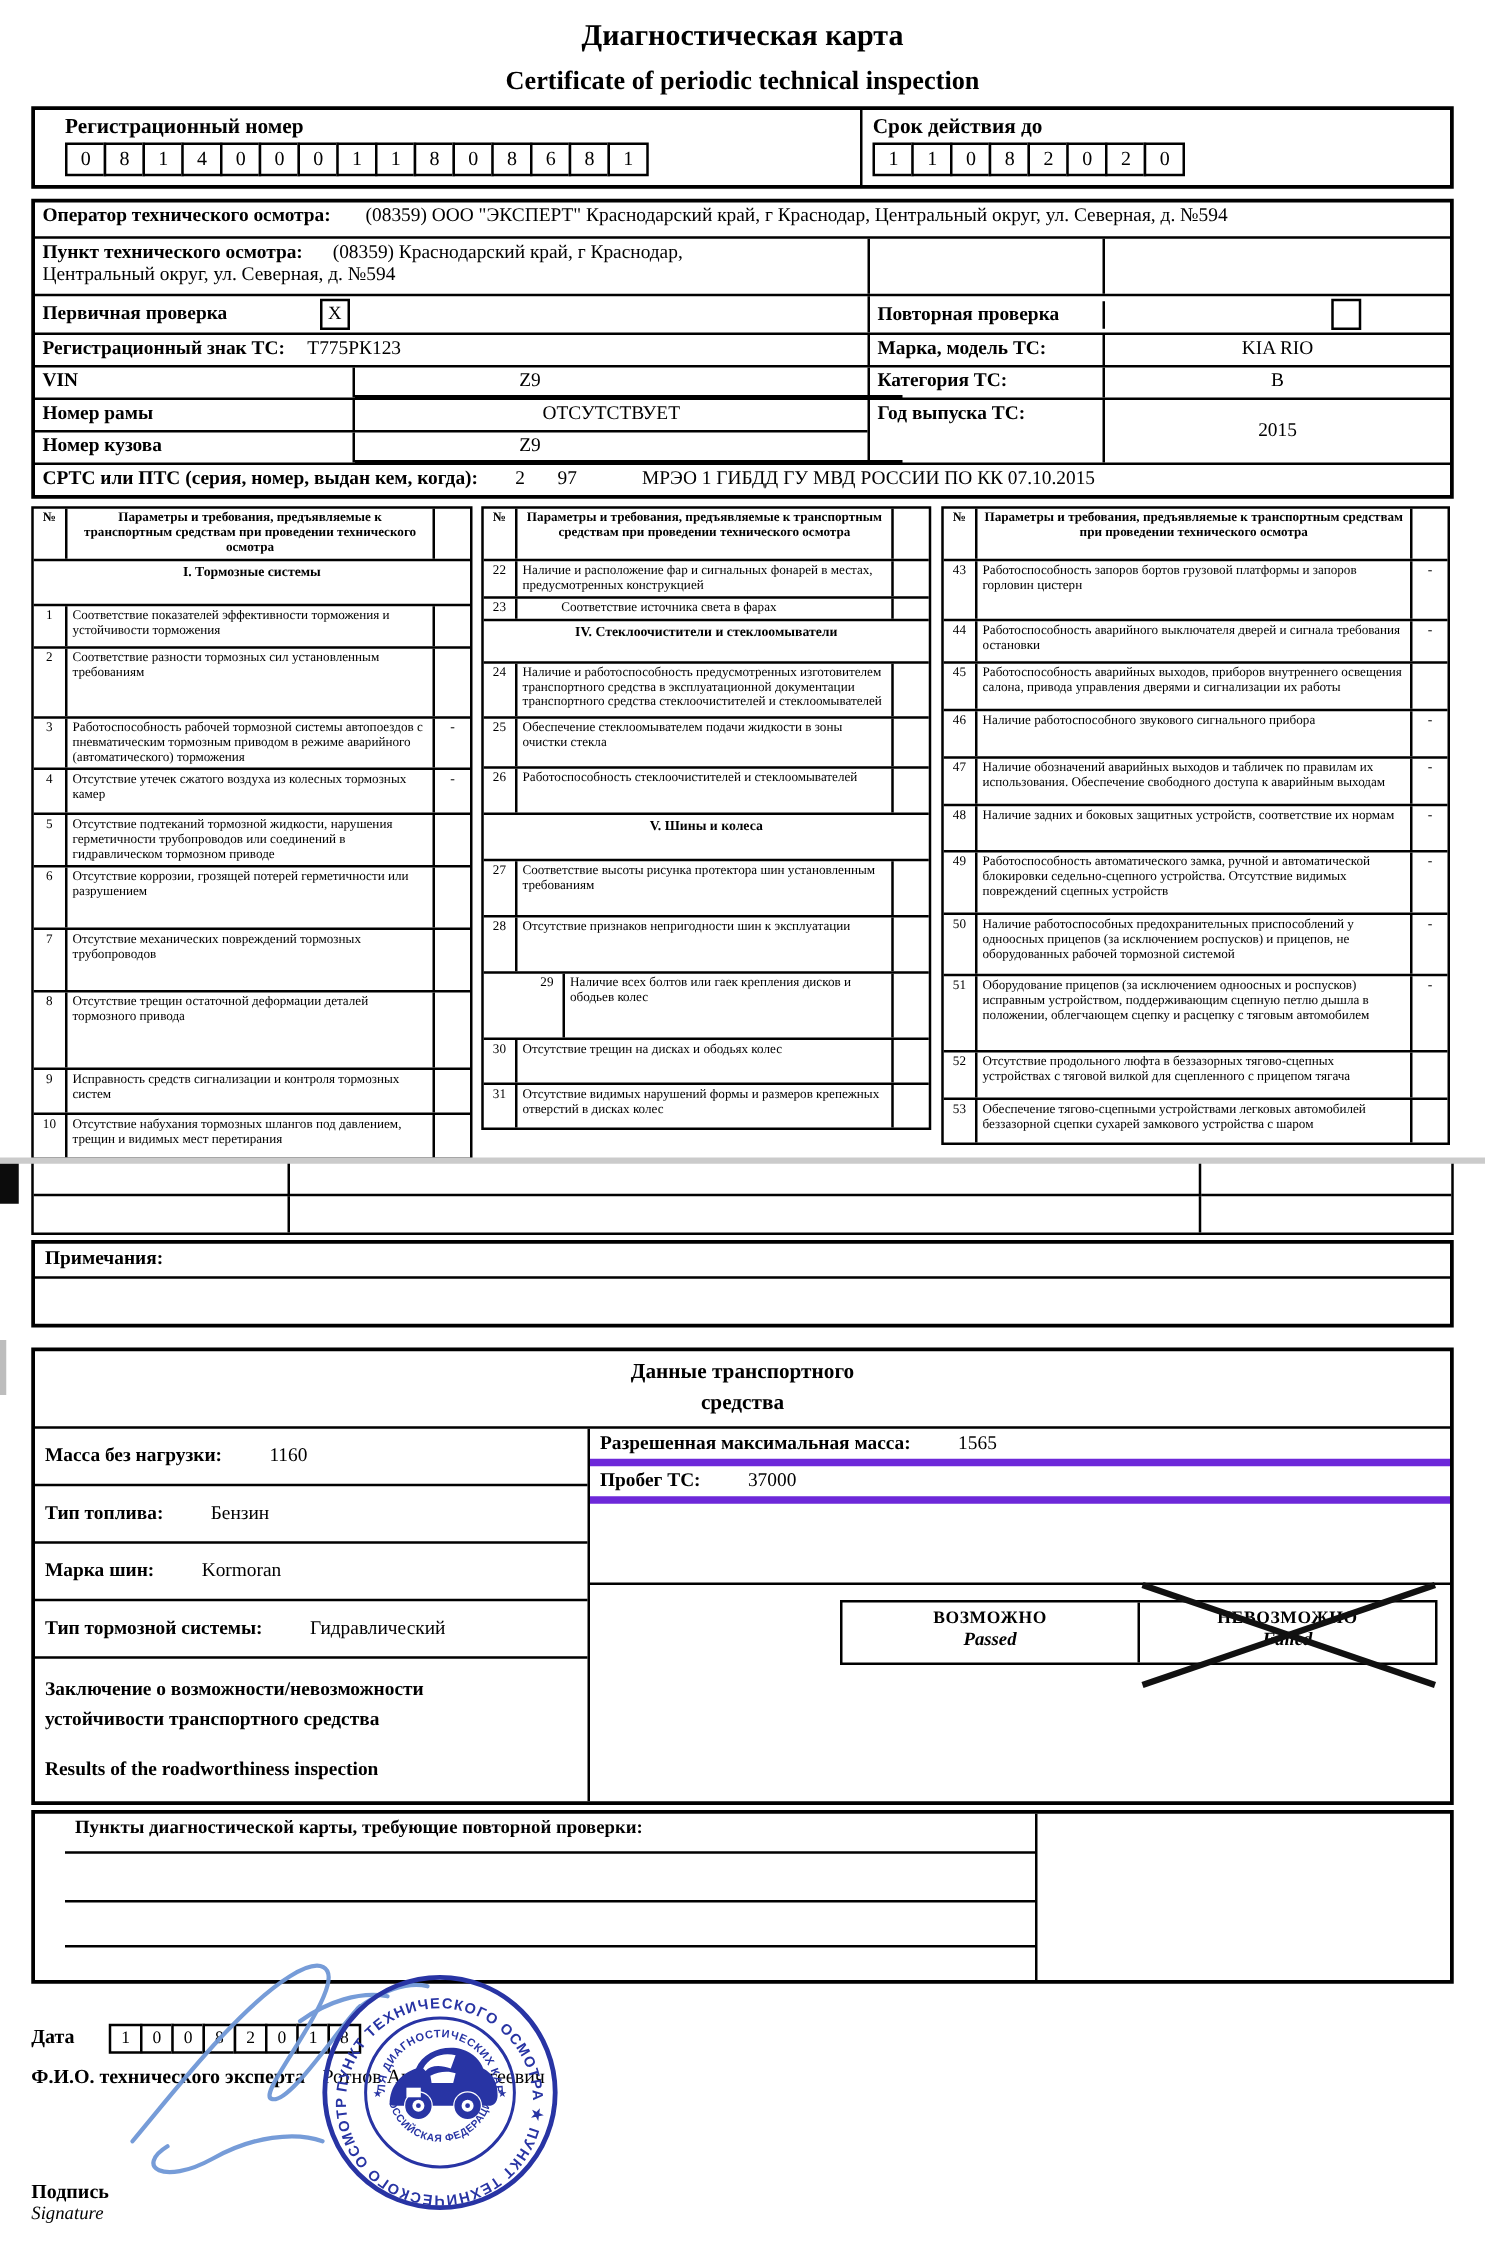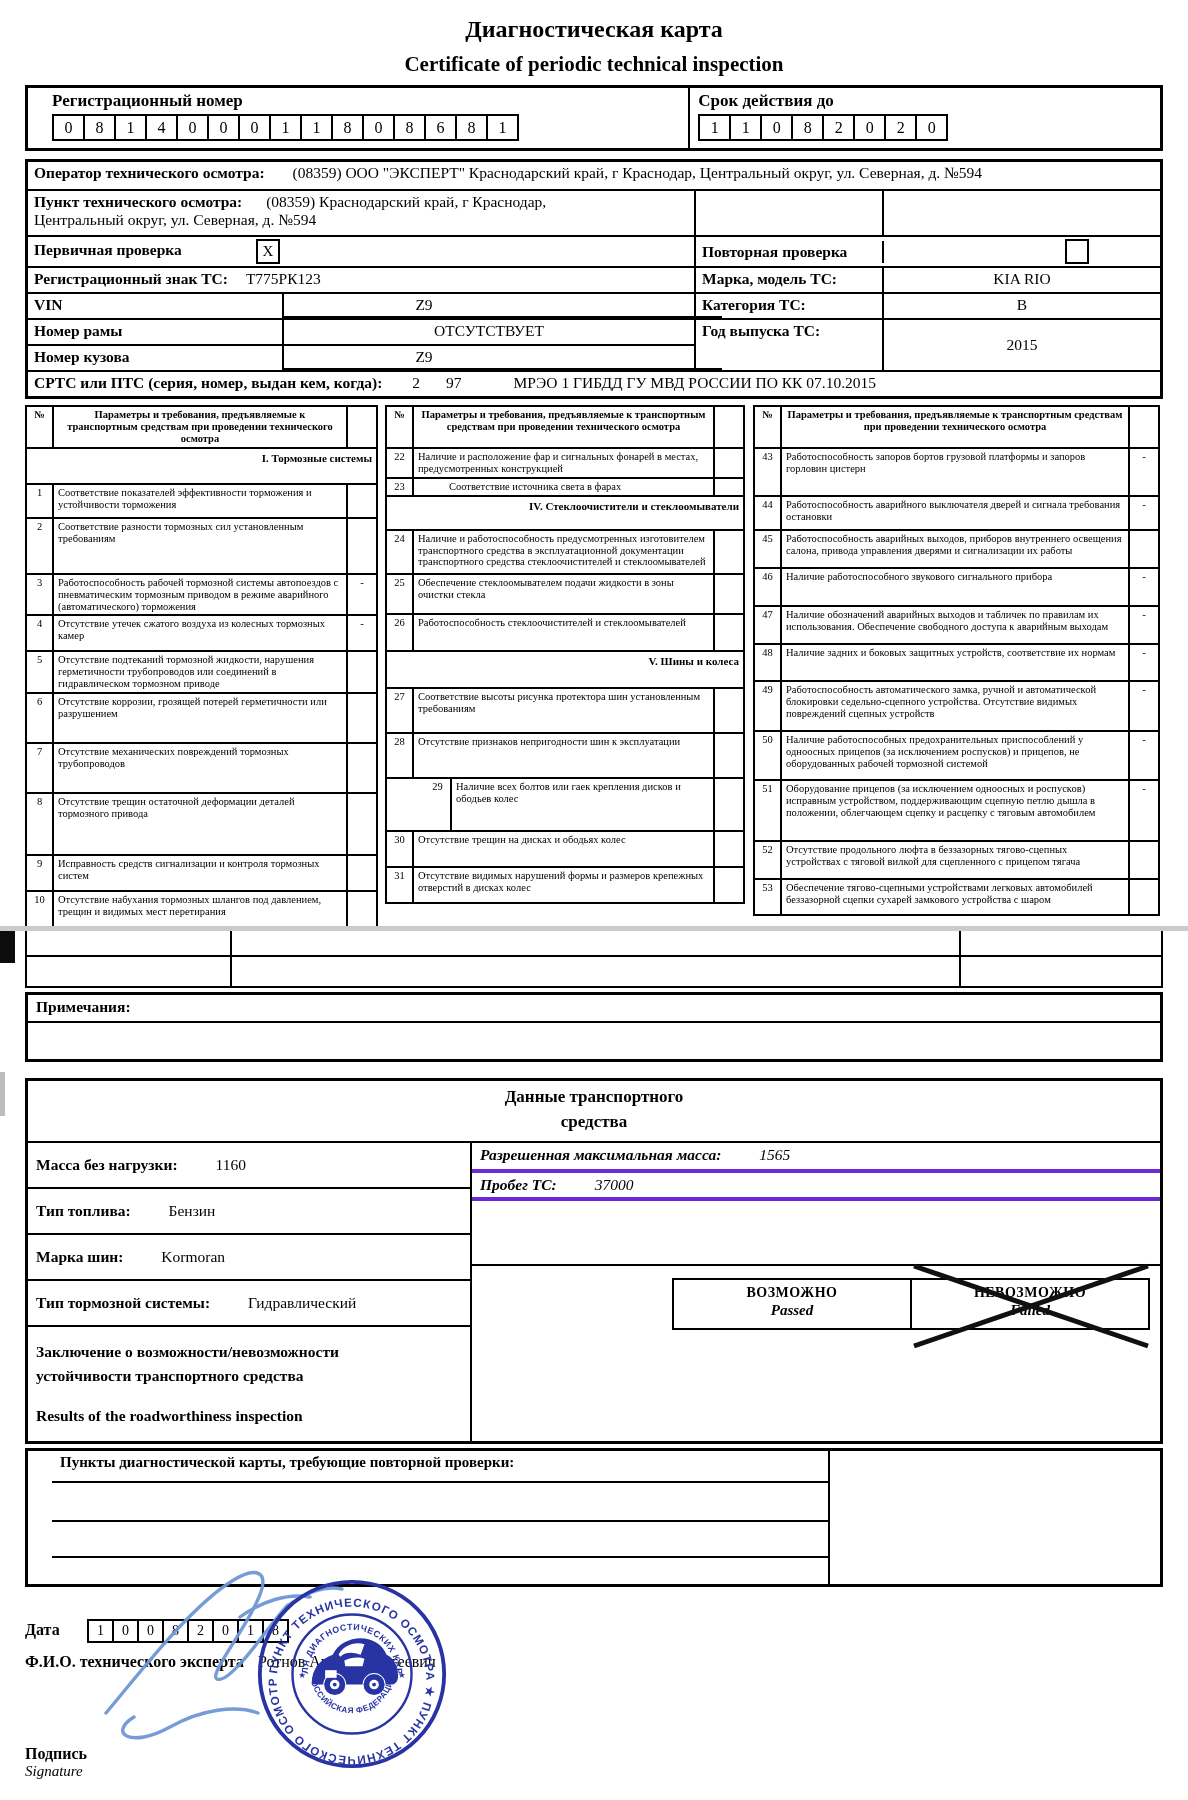--- a/index.html
+++ b/index.html
@@ -59,21 +59,21 @@
   .grp2{width:360px;margin-left:7px;}
   .grp3{width:407px;margin-left:8px;}
   .trow{display:flex;border-top:2px solid #000;align-items:stretch;}
   .trow:first-child{border-top:0;}
   .cell-num{width:27px;border-right:2px solid #000;text-align:center;font-size:10.5px;padding-top:2px;flex:none;}
   .cell-txt{flex:1;font-size:10.5px;line-height:1.12;padding:2px 4px;}
   .cell-res{width:30px;border-left:2px solid #000;text-align:center;font-size:11px;padding-top:1px;flex:none;}
   .trow.head{min-height:40px;}
   .trow.head .cell-txt{font-weight:bold;text-align:center;}
   .trow.head .cell-num{font-weight:bold;}
-  .cell-sec{flex:1;font-weight:bold;font-size:11px;text-align:right;padding:3px 4px;}
+  .cell-sec{flex:1;font-weight:bold;font-size:11px;text-align:center;padding:3px 4px;}
 
   
   .mini{margin:0 25px;border:2.5px solid #000;border-top-width:2px;height:60px;
         display:grid;grid-template-columns:205px auto 200px;grid-template-rows:27px auto;}
   .mini > div{border-right:2px solid #000;border-bottom:2px solid #000;}
   .mini > div:nth-child(3n){border-right:0;}
   .mini > div:nth-child(n+4){border-bottom:0;}
   .notes{margin:4px 25px 0;border:3px solid #000;height:70px;}
   .notes-lbl{font-weight:bold;font-size:15.5px;padding:3px 8px;border-bottom:2px solid #000;min-height:28px;}
 
@@ -83,21 +83,21 @@
   .vd-title div{line-height:1.45;}
   .vd-grid{display:flex;}
   .vd-left{width:444px;border-right:2px solid #000;}
   .vd-right{flex:1;}
   .vd-lrow{border-top:2px solid #000;padding:13px 8px;font-size:15.5px;}
   .vd-lrow:first-child{border-top:0;}
   .vd-lrow.h1{min-height:30px;} .vd-lrow.h2{min-height:28px;}
   .vd-lrow.h3{min-height:32px;} .vd-lrow.h4{min-height:33px;}
   .vd-lrow.concl{min-height:101px;font-weight:bold;font-size:15.5px;line-height:1.55;}
   .vd-concl-en{margin-top:16px;}
-  .vd-rrow{padding:3px 8px;font-size:15.5px;border-bottom:4px solid #6d28d9;font-style:italic;}
+  .vd-rrow{padding:3px 8px;font-size:15.5px;border-bottom:6px solid #6d28d9;}
   .vd-rrow.h1{min-height:30px;} .vd-rrow.h2{min-height:28px;}
   .vd-rempty{height:65px;border-bottom:2px solid #000;}
   .vd-rresult{height:101px;position:relative;}
   .val{margin-left:34px;}
   .passfail{position:absolute;left:200px;top:12px;width:478px;height:52px;border:2.5px solid #000;display:flex;}
   .pf-cell{flex:1;text-align:center;padding-top:5px;position:relative;}
   .pf-cell + .pf-cell{border-left:2px solid #000;}
   .pf-ru{font-weight:bold;font-size:14px;letter-spacing:.5px;}
   .pf-en{font-weight:bold;font-style:italic;font-size:15px;line-height:1.25;}
   .xmark{position:absolute;left:-12px;top:-18px;width:262px;height:88px;overflow:visible;pointer-events:none;}

